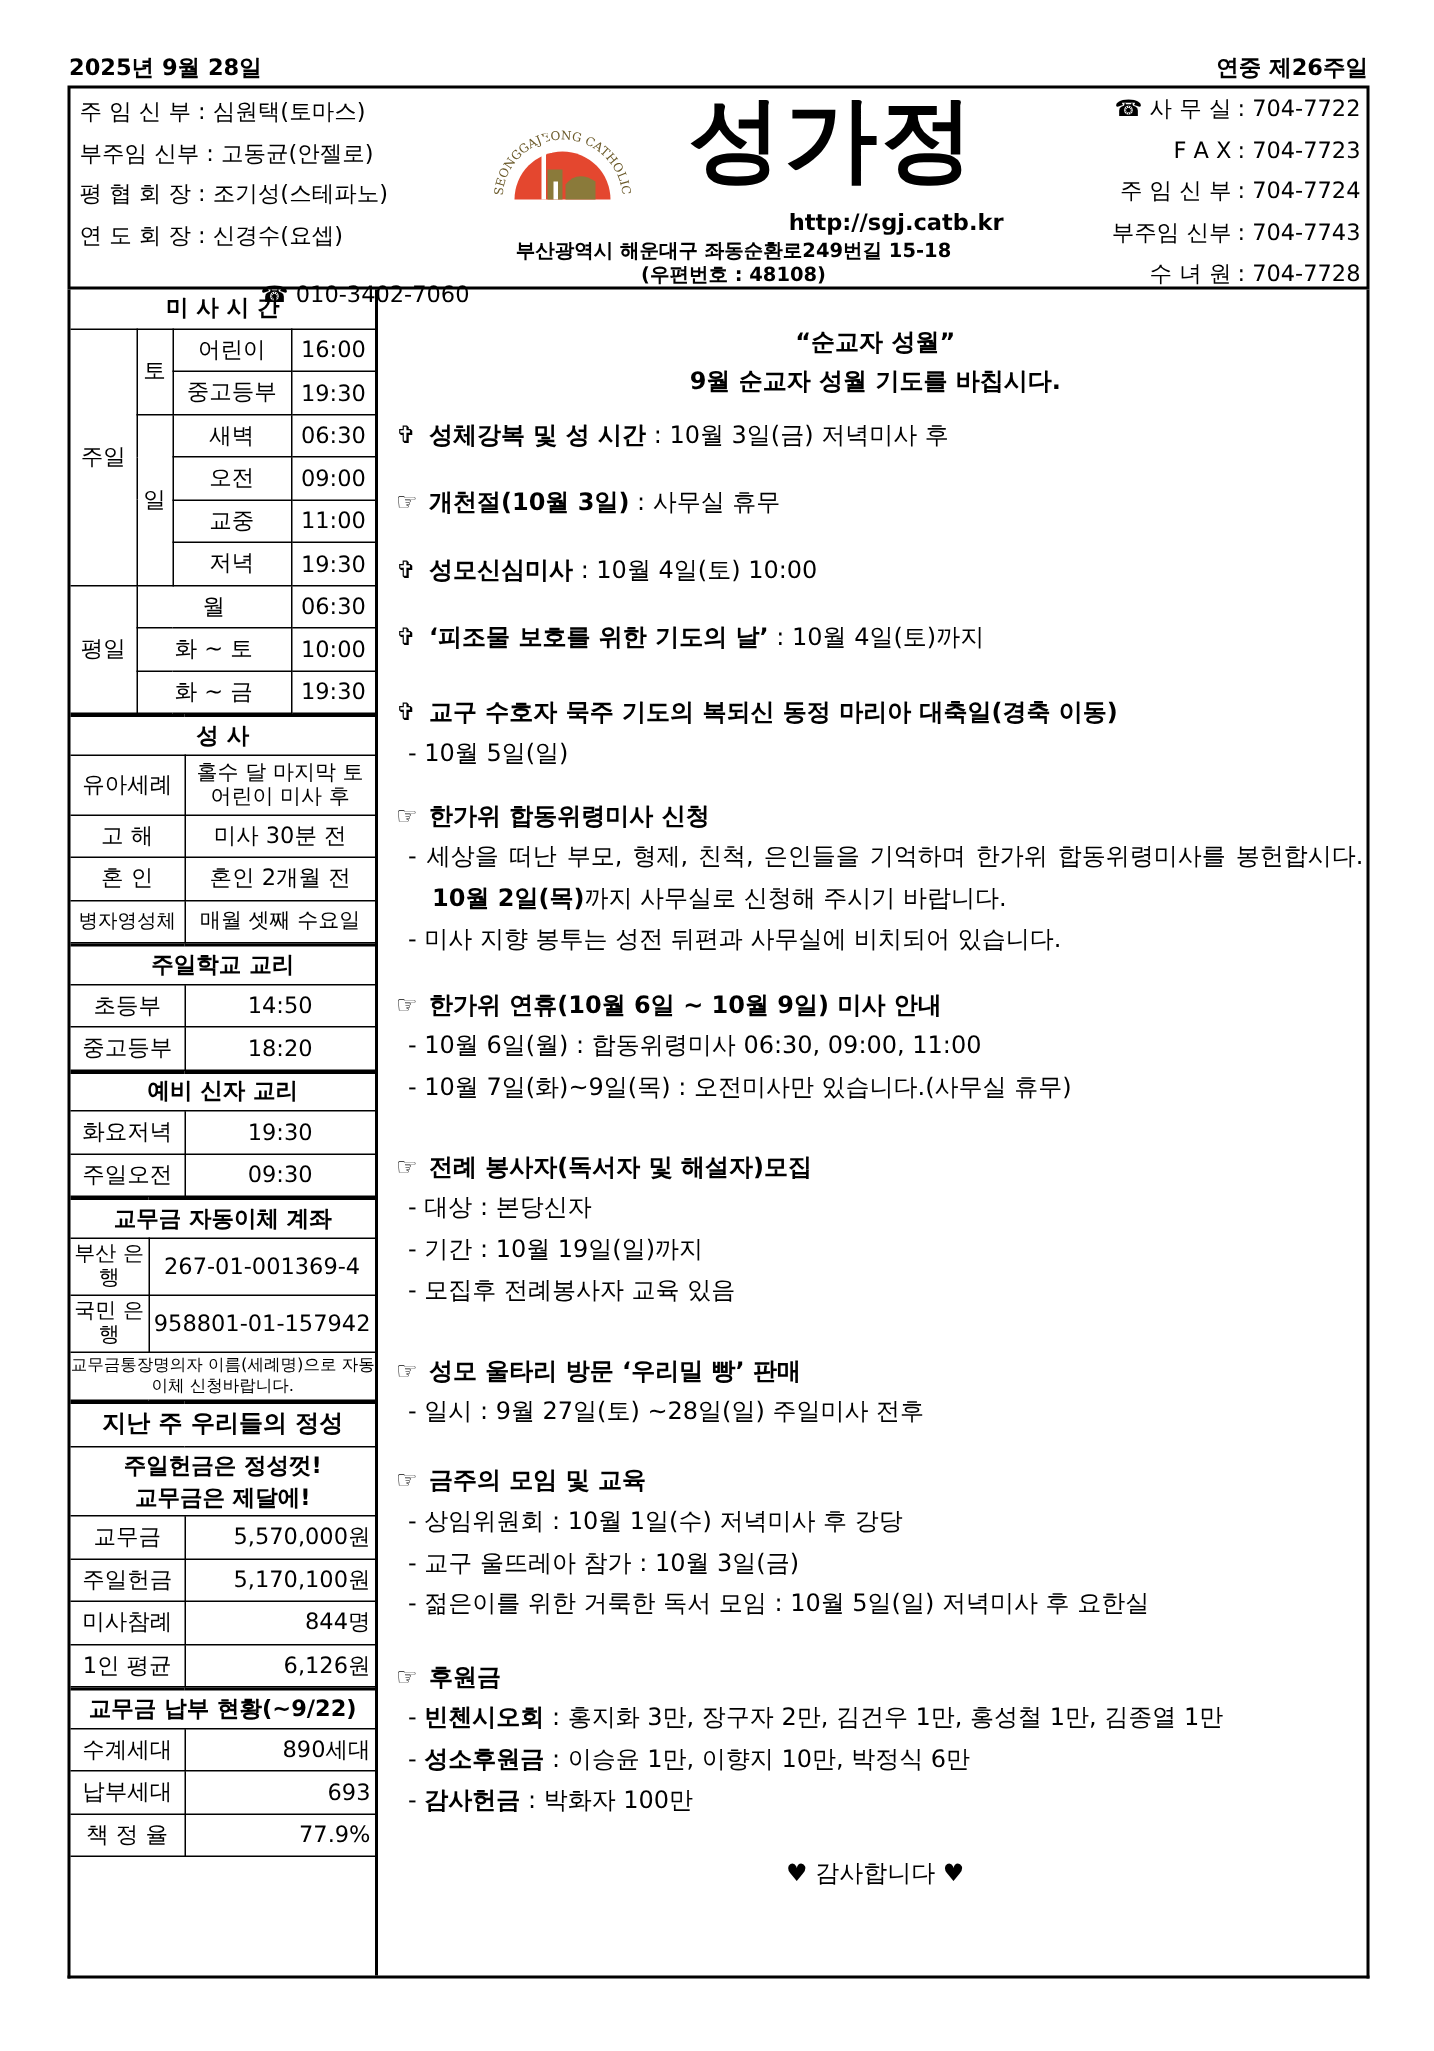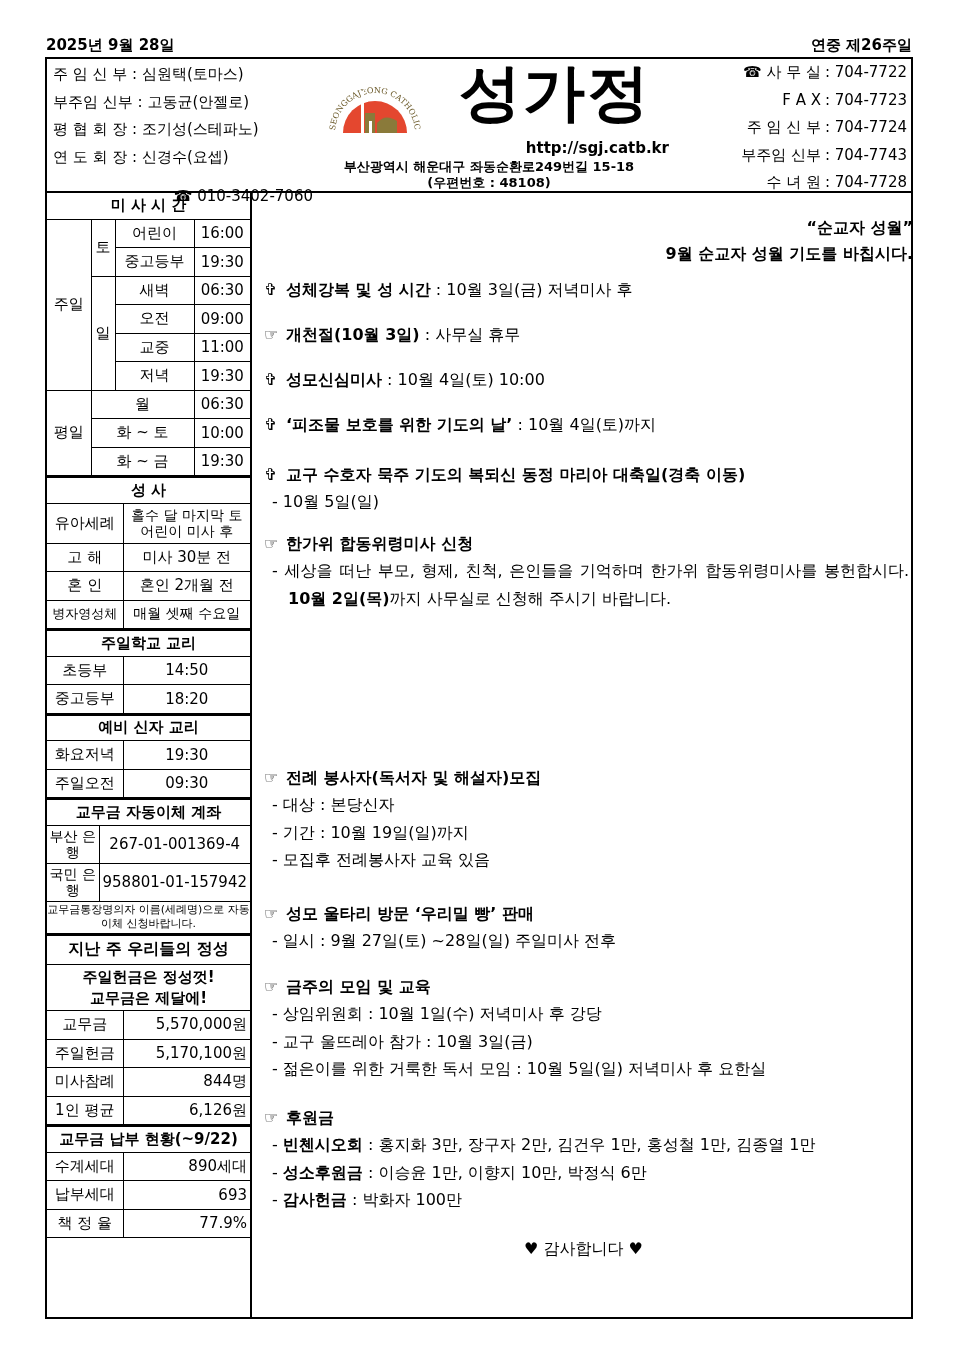--- a/index.html
+++ b/index.html
@@ -31,21 +31,21 @@
   td.r { text-align: right; padding-right: 3px; }
   .sec { font-weight: bold; font-size: 15px; height: 26px; border-top: 2px solid #000; }
   .first .sec { border-top: none; }
   .small { font-size: 11px; line-height: 14px; }
   .tiny { font-size: 14px; line-height: 16px; }
   .strong { font-weight: bold; }
   table td:first-child { border-left: none; }
   table td:last-child { border-right: none; margin-left: 22px; }
 
   .content { position: absolute; left: 207px; top: 0; width: 659px; height: 1124px; font-size: 16px; }
-  .headline { position: absolute; left: 0; top: 22px; width: 659px; text-align: right; font-weight: bold; font-size: 16px; line-height: 26px; }
+  .headline { position: absolute; left: 0; top: 22px; width: 659px; text-align: center; font-weight: bold; font-size: 16px; line-height: 26px; }
   .item { position: absolute; left: 10px; width: 645px; }
   .item .h { font-weight: bold; line-height: 26px; white-space: nowrap; }
   .item .h .n { font-weight: normal; }
   .item .sym { display: inline-block; width: 22px; font-weight: normal; }
   .item .line { padding-left: 8px; line-height: 27.5px; white-space: nowrap; }
   .item .line.wrap { white-space: normal; padding-left: 24px; text-indent: -16px; text-align: justify; }
   .item .line b { font-weight: bold; }
   .thanks { position: absolute; left: 0; top: 1046px; width: 659px; text-align: center; font-size: 16px; }
 </style>
 </head>
@@ -304,20 +304,26 @@
     <div class="item" style="top:219px">
       <div class="h"><span class="sym">✞</span><span>‘피조물  보호를  위한  기도의  날’</span><span class="n"> : 10월  4일(토)까지</span></div>
     </div>
     <div class="item" style="top:269px">
       <div class="h"><span class="sym">✞</span><span>교구  수호자  묵주  기도의  복되신  동정  마리아  대축일(경축  이동)</span></div>
       <div class="line">- 10월  5일(일)</div>
     </div>
     <div class="item" style="top:338px">
       <div class="h"><span class="sym">☞</span><span>한가위  합동위령미사  신청</span></div>
       <div class="line wrap"><span>- 세상을  떠난  부모,  형제,  친척,  은인들을  기억하며  한가위  합동위령미사를  봉헌합시다. </span><b>10월  2일(목)</b><span>까지  사무실로  신청해  주시기  바랍니다.</span></div>
+      <div class="line">- 미사  지향  봉투는  성전  뒤편과  사무실에  비치되어  있습니다.</div>
+    </div>
+    <div class="item" style="top:464px">
+      <div class="h"><span class="sym">☞</span><span>한가위  연휴(10월  6일  ~  10월  9일)  미사  안내</span></div>
+      <div class="line">- 10월  6일(월) : 합동위령미사  06:30,  09:00,  11:00</div>
+      <div class="line">- 10월  7일(화)~9일(목) : 오전미사만  있습니다.(사무실  휴무)</div>
     </div>
     <div class="item" style="top:572px">
       <div class="h"><span class="sym">☞</span><span>전례  봉사자(독서자  및  해설자)모집</span></div>
       <div class="line">- 대상 : 본당신자</div>
       <div class="line">- 기간 : 10월  19일(일)까지</div>
       <div class="line">- 모집후  전례봉사자  교육  있음</div>
     </div>
     <div class="item" style="top:708px">
       <div class="h"><span class="sym">☞</span><span>성모  울타리  방문  ‘우리밀  빵’  판매</span></div>
       <div class="line">- 일시 : 9월  27일(토)  ~28일(일)  주일미사  전후</div>

